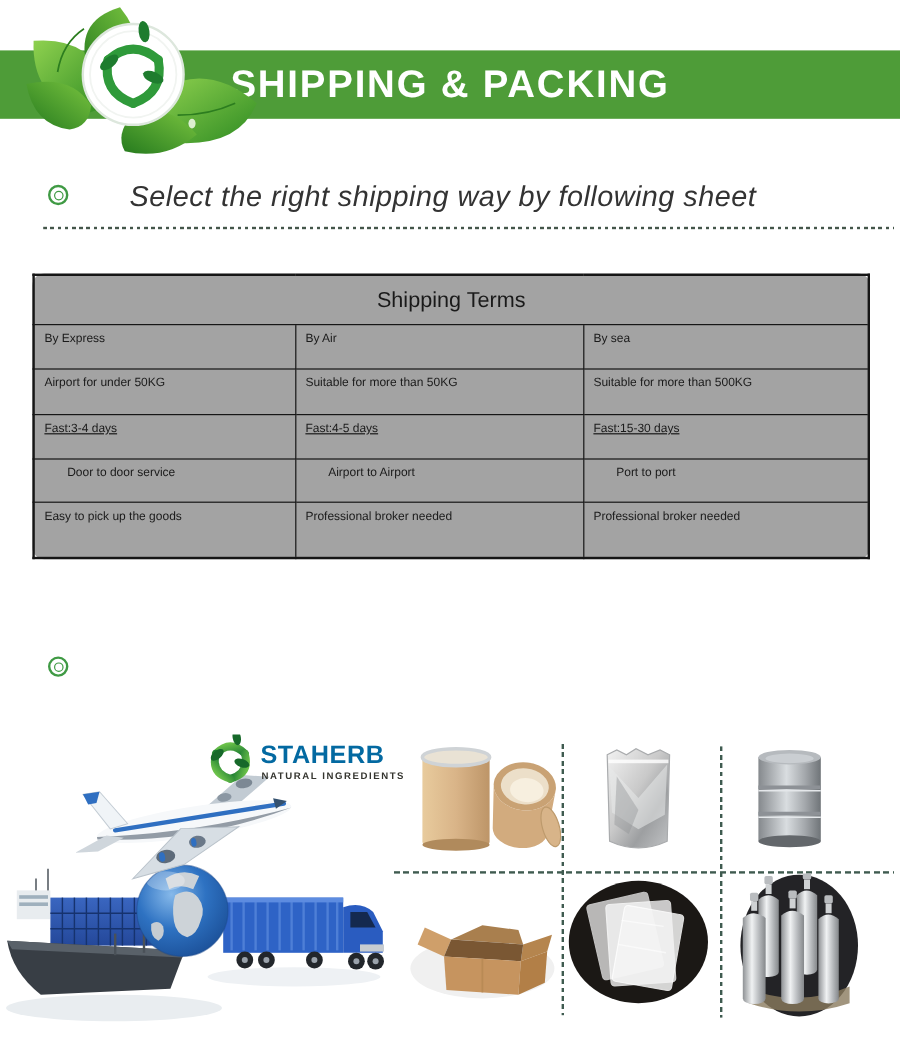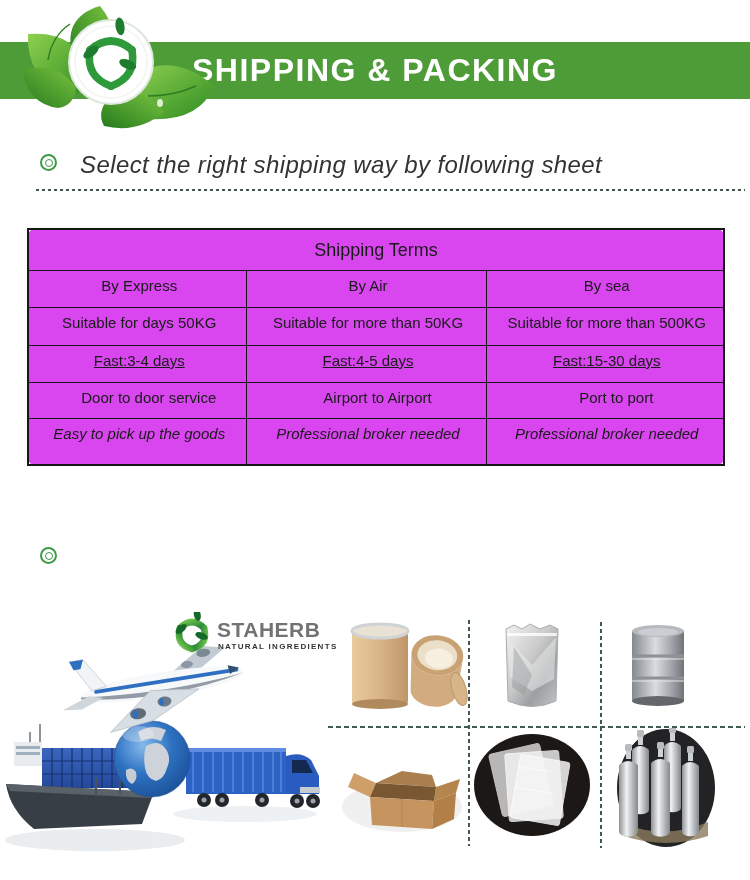--- a/index.html
+++ b/index.html
@@ -17,32 +17,32 @@
   .bullet{position:absolute;width:17px;height:17px;border:2px solid #3f9a44;border-radius:50%;
           box-sizing:border-box;display:flex;align-items:center;justify-content:center;}
   .bullet .inner{width:8px;height:8px;border:1.6px solid #3f9a44;border-radius:50%;box-sizing:border-box;}
   .section-heading{position:absolute;font-style:italic;font-size:24px;color:#333333;
                    letter-spacing:0.4px;white-space:nowrap;}
   .dotline{position:absolute;left:36px;top:189px;width:709px;height:1.5px;
            background:repeating-linear-gradient(to right,#44564a 0 3px,transparent 3px 6px);}
 
   
   .ship-table{position:absolute;left:27px;top:228px;width:696px;border-collapse:collapse;
-              table-layout:fixed;background:#d946ef;border-radius:10px;}
+              table-layout:fixed;background:#a3a3a3;border-radius:10px;}
   .ship-table,.ship-table td,.ship-table th{border:1px solid #161616;}
   .ship-table{border:2px solid #161616;}
   .ship-table th{font-size:18px;font-weight:normal;text-align:center;vertical-align:middle;height:38px;}
-  .ship-table td{font-size:15px;padding:6px 4px 0 8px;vertical-align:top;overflow:hidden;white-space:nowrap;text-align:center;}
+  .ship-table td{font-size:10px;padding:6px 4px 0 8px;vertical-align:top;overflow:hidden;white-space:nowrap;}
   tr.r1 td{height:30px;} tr.r2 td{height:31px;} tr.r3 td{height:30px;text-decoration:underline;}
-  tr.r4 td{height:30px;} tr.r5 td{height:29px;padding-left:27px;} tr.r6 td{height:39px;font-style:italic;}
+  tr.r4 td{height:30px;} tr.r5 td{height:29px;padding-left:27px;} tr.r6 td{height:39px;}
 
   
   .brand-mark{position:absolute;left:170px;top:612px;width:44px;height:46px;}
   .brand-name{position:absolute;left:217px;top:618px;font-size:21px;font-weight:bold;
-              color:#737373;letter-spacing:0.5px;}
+              color:#0369a1;letter-spacing:0.5px;}
   .brand-tagline{position:absolute;left:218px;top:642px;font-size:8px;color:#35352f;
                  letter-spacing:1.3px;font-weight:bold;}
 
   
   .vdash{position:absolute;width:2px;
          background:repeating-linear-gradient(to bottom,#3f5b50 0 4px,transparent 4px 7px);}
   .hdash{position:absolute;height:2px;
          background:repeating-linear-gradient(to right,#3f5b50 0 5px,transparent 5px 8px);}
   .abs{position:absolute;}
 </style>
@@ -86,40 +86,40 @@
     <g fill="#1e7c2e">
       <ellipse cx="83" cy="52" rx="9" ry="4.5" transform="rotate(-38 83 52)"></ellipse>
       <ellipse cx="83" cy="52" rx="9" ry="4.5" transform="rotate(-38 83 52) rotate(120 103 62)"></ellipse>
       <ellipse cx="83" cy="52" rx="9" ry="4.5" transform="rotate(-38 83 52) rotate(240 103 62)"></ellipse>
     </g>
   </svg>
 
   <div class="bullet" style="left:40px;top:154px;">
     <div class="inner"></div>
   </div>
-  <div class="section-heading" style="left:80px;top:151px;">Select the right shipping way by following sheet</div>
+  <div class="section-heading" style="left:108px;top:151px;">Select the right shipping way by following sheet</div>
   <div class="dotline"></div>
 
   <table class="ship-table">
     <colgroup>
         <col style="width:218px">
         <col style="width:240px">
         <col style="width:238px">
       </colgroup>
     <tbody>
         <tr class="r0">
           <th colspan="3">Shipping Terms</th>
         </tr>
     <tr class="r1">
       <td>By Express</td>
       <td>By Air</td>
       <td>By sea</td>
     </tr>
     <tr class="r2">
-      <td>Suitable for days 50KG</td>
+      <td>Airport for under 50KG</td>
       <td>Suitable for more than 50KG</td>
       <td>Suitable for more than 500KG</td>
     </tr>
     <tr class="r3">
       <td>Fast:3-4 days</td>
       <td>Fast:4-5 days</td>
       <td>Fast:15-30 days</td>
     </tr>
     <tr class="r5">
       <td>Door to door service</td>

